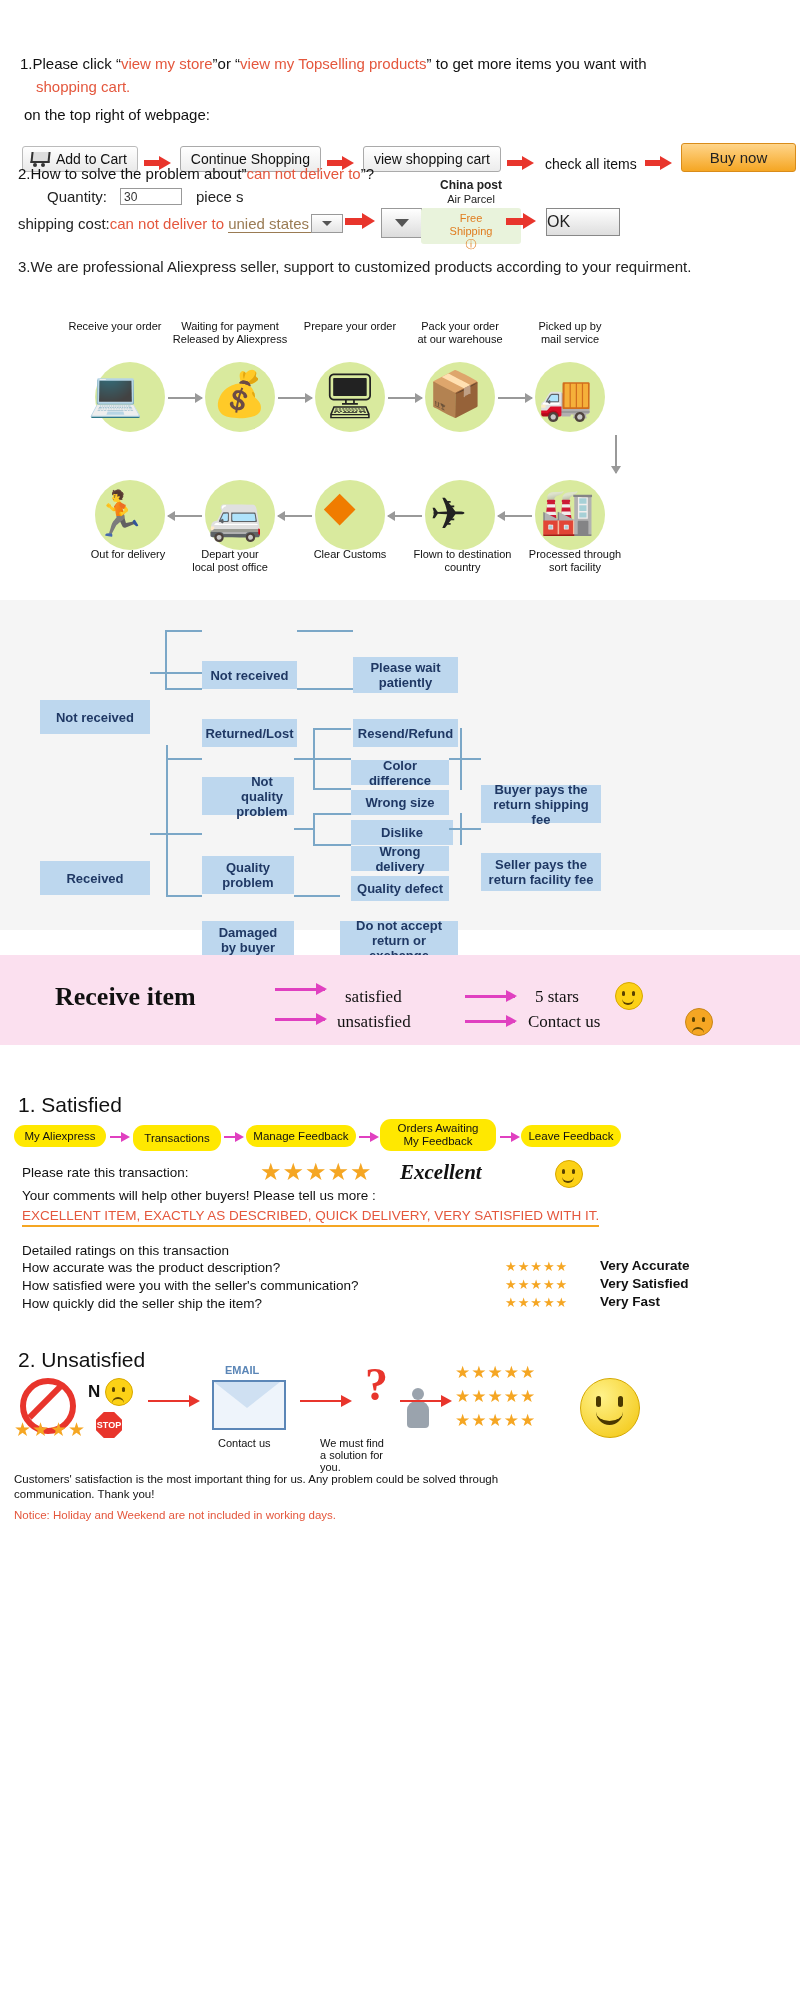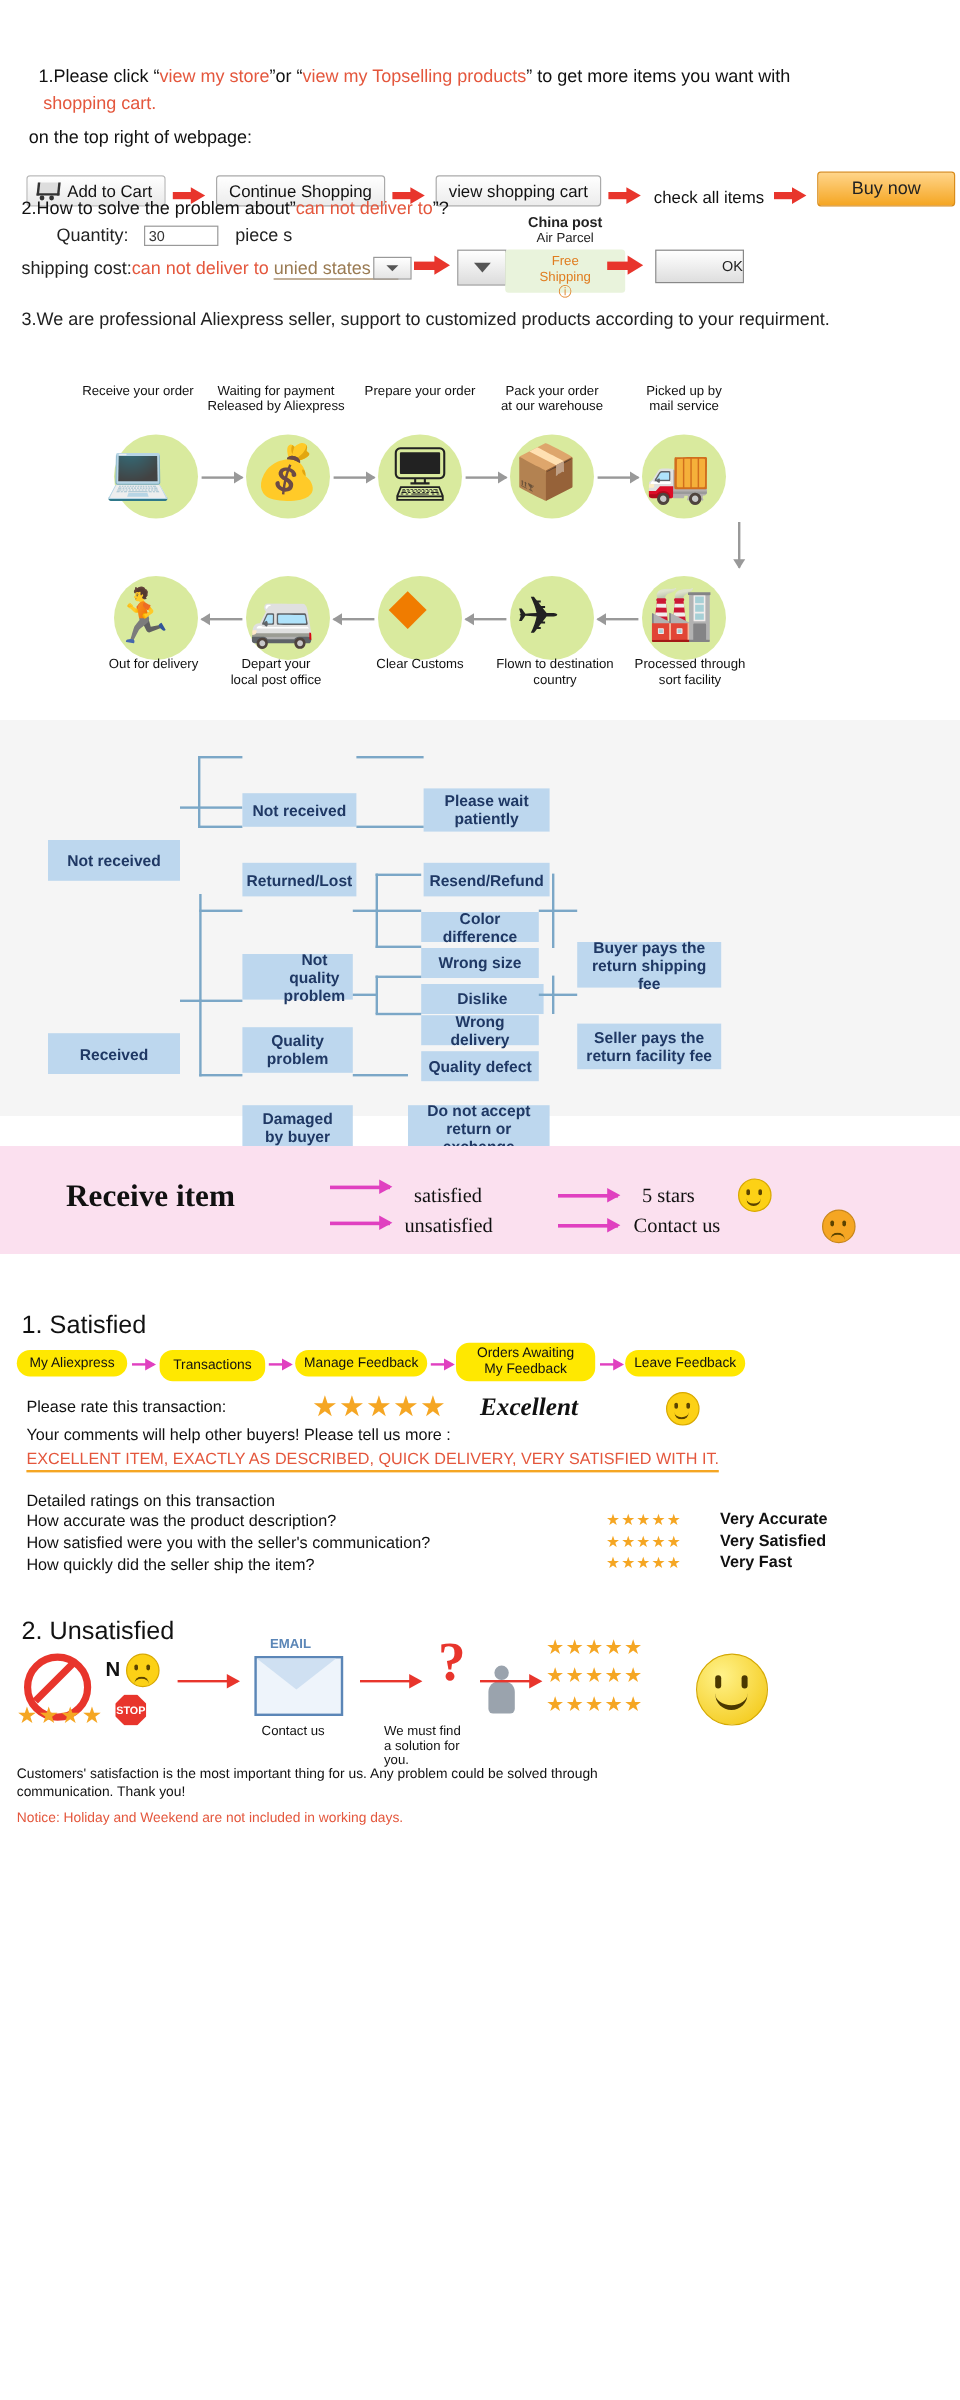--- a/index.html
+++ b/index.html
@@ -1,21 +1,21 @@
 <!DOCTYPE html>
 <html><head>
 <meta charset="utf-8">
 <style>
   html,body{margin:0;padding:0;}
   body{width:800px;height:2000px;background:#ffffff;font-family:"Liberation Sans",sans-serif;color:#222;position:relative;overflow:hidden;}
   .page{position:relative;width:800px;height:2000px;}
 
   
   .sec1{position:absolute;left:0;top:0;width:800px;}
-  .line1{position:absolute;left:32px;top:55px;font-size:15px;color:#111;white-space:nowrap;}
+  .line1{position:absolute;left:20px;top:55px;font-size:15px;color:#111;white-space:nowrap;}
   .line1 .q{color:#e4573d;}
   .line1b{position:absolute;left:36px;top:78px;font-size:15px;color:#e4573d;}
   .line1c{position:absolute;left:24px;top:106px;font-size:15px;color:#111;}
 
   .btnrow{position:absolute;left:22px;top:143px;display:flex;align-items:flex-end;gap:0px;}
   .cartbtn{display:flex;align-items:center;gap:5px;border:1px solid #bbb;background:linear-gradient(#fff,#e9e9e9);padding:4px 10px 4px 6px;border-radius:3px;font-size:14px;color:#111;}
   .cart-ico{display:inline-block;width:22px;height:16px;position:relative;}
   .cart-ico:before{content:"";position:absolute;left:2px;top:1px;width:15px;height:9px;border:2px solid #333;border-top:none;background:#ddd;transform:skewX(-6deg);}
   .cart-ico:after{content:"";position:absolute;left:4px;top:12px;width:4px;height:4px;border-radius:50%;background:#333;box-shadow:8px 0 0 #333;}
   .arrow-red{width:30px;height:18px;position:relative;margin:0 6px;}
@@ -40,21 +40,21 @@
   .arrow-red2:before{content:"";position:absolute;left:0;top:6px;width:18px;height:7px;background:#e8352c;}
   .arrow-red2:after{content:"";position:absolute;left:17px;top:1px;border-left:13px solid #e8352c;border-top:8px solid transparent;border-bottom:8px solid transparent;}
   .bigsel{position:absolute;left:381px;top:208px;width:39px;height:28px;border:1px solid #999;background:linear-gradient(#fff,#dcdcdc);}
   .bigsel:after{content:"";position:absolute;left:13px;top:10px;border-top:8px solid #555;border-left:7px solid transparent;border-right:7px solid transparent;}
   .cpost{position:absolute;left:421px;top:178px;width:100px;text-align:center;font-size:12px;font-weight:bold;}
   .cpost2{position:absolute;left:421px;top:193px;width:100px;text-align:center;font-size:11px;}
   .freeship{position:absolute;left:421px;top:208px;width:100px;height:36px;background:#e9f3dc;border-radius:3px;text-align:center;color:#e07c1f;font-size:11px;line-height:13px;padding-top:4px;box-sizing:border-box;}
   .arrow-red3{position:absolute;left:506px;top:212px;width:32px;height:20px;}
   .arrow-red3:before{content:"";position:absolute;left:0;top:6px;width:18px;height:7px;background:#e8352c;}
   .arrow-red3:after{content:"";position:absolute;left:17px;top:1px;border-left:13px solid #e8352c;border-top:8px solid transparent;border-bottom:8px solid transparent;}
-  .okbtn{position:absolute;left:546px;top:208px;width:72px;height:26px;border:1px solid #888;background:linear-gradient(#fff,#dedede);font-size:12px;text-align:right;line-height:26px;}
+  .okbtn{position:absolute;left:546px;top:208px;width:72px;height:26px;border:1px solid #888;background:linear-gradient(#fff,#dedede);font-size:16px;text-align:left;line-height:26px;}
 
   .l3{position:absolute;left:18px;top:258px;font-size:15px;}
 
   
   .flowwrap{position:absolute;left:0;top:300px;width:800px;height:280px;}
   .fcap{position:absolute;text-align:center;font-size:11px;line-height:13px;color:#111;}
   .fblob{position:absolute;border-radius:50%;background:#d9ea9e;}
   .fgray-arrow{position:absolute;height:2px;background:#999;}
   .fgray-arrow:after{content:"";position:absolute;right:-1px;top:-4px;border-left:8px solid #999;border-top:5px solid transparent;border-bottom:5px solid transparent;}
   .fgray-arrow.left:after{content:"";right:auto;left:-1px;border-left:none;border-right:8px solid #999;border-top:5px solid transparent;border-bottom:5px solid transparent;}
@@ -227,21 +227,21 @@
     <div class="conn" style="left:297px;top:88px;width:56px;height:2px;"></div>
     <div class="node" style="left:353px;top:74px;width:105px;height:28px;">Resend/Refund</div>
 
     <div class="node" style="left:40px;top:216px;width:110px;height:34px;">Received</div>
     <div class="conn" style="left:150px;top:233px;width:18px;height:2px;"></div>
     <div class="conn" style="left:166px;top:145px;width:2px;height:152px;"></div>
     <div class="conn" style="left:166px;top:158px;width:36px;height:2px;"></div>
     <div class="conn" style="left:166px;top:233px;width:36px;height:2px;"></div>
     <div class="conn" style="left:166px;top:295px;width:36px;height:2px;"></div>
 
-    <div class="node" style="left:202px;top:150px;width:92px;height:38px;white-space:pre-line;padding-left:32px;">Not quality
+    <div class="node" style="left:202px;top:132px;width:92px;height:38px;white-space:pre-line;padding-left:32px;">Not quality
 problem</div>
     <div class="conn" style="left:294px;top:158px;width:20px;height:2px;"></div>
     <div class="conn" style="left:313px;top:128px;width:2px;height:62px;"></div>
     <div class="conn" style="left:313px;top:128px;width:38px;height:2px;"></div>
     <div class="conn" style="left:313px;top:158px;width:38px;height:2px;"></div>
     <div class="conn" style="left:313px;top:188px;width:38px;height:2px;"></div>
     <div class="node" style="left:351px;top:115px;width:98px;height:25px;">Color difference</div>
     <div class="node" style="left:351px;top:145px;width:98px;height:25px;">Wrong size</div>
     <div class="node" style="left:351px;top:175px;width:102px;height:25px;">Dislike</div>
     <div class="conn" style="left:449px;top:158px;width:32px;height:2px;"></div>

